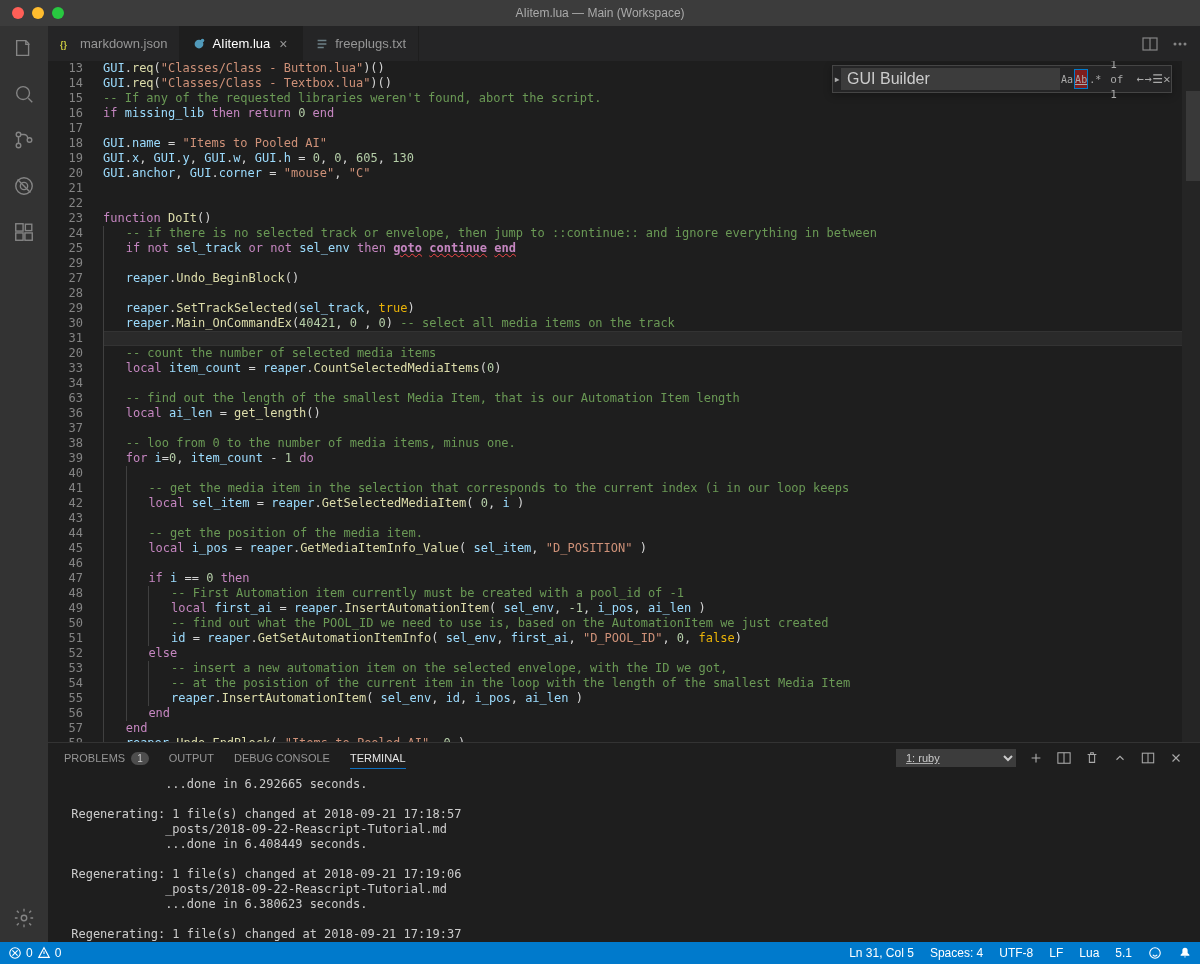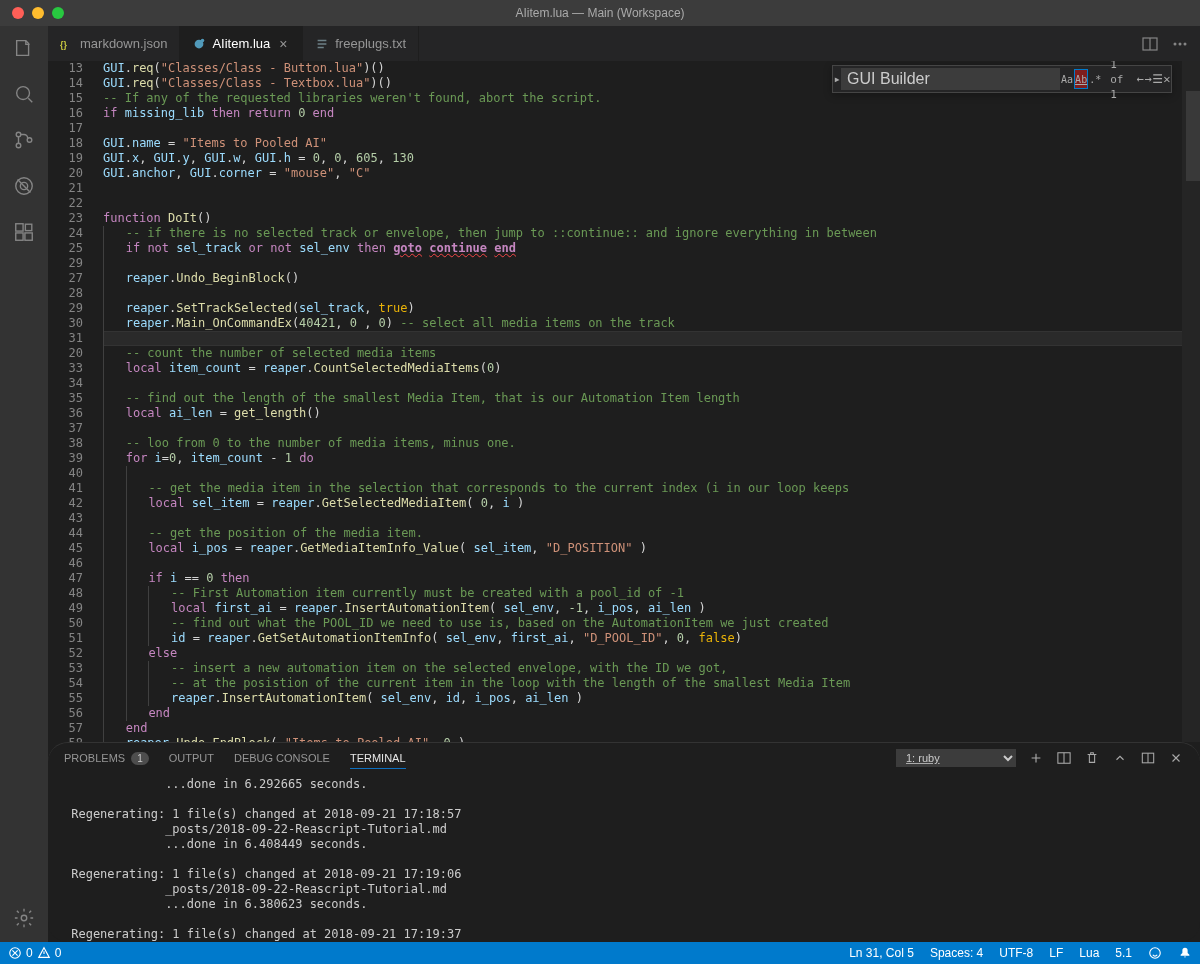--- a/index.html
+++ b/index.html
@@ -42,21 +42,21 @@
 .current-line { background: #2a2a2a; position: absolute; left: 0; right: 0; height: 15px; border: 1px solid #333; z-index: 0; }
 .search-widget { position: absolute; top: 4px; right: 28px; width: 340px; height: 28px; background: #252526; border: 1px solid #454545; display: flex; align-items: center; box-shadow: 0 2px 8px rgba(0,0,0,0.3); z-index: 5; }
 .search-widget .toggle { width: 18px; height: 100%; display: flex; align-items: center; justify-content: center; color: #aaa; cursor: pointer; }
 .search-widget input { flex: 1; background: #3c3c3c; border: none; height: 22px; padding: 0 6px; color: #ccc; font-size: 16px; }
 .search-widget .opt { width: 20px; height: 20px; display: flex; align-items: center; justify-content: center; color: #aaa; font-size: 10px; cursor: pointer; border: 1px solid transparent; }
 .search-widget .opt.active { background: #7f1d1d; border-color: #007acc; }
 .search-widget .count { font-size: 11px; color: #aaa; padding: 0 8px; }
 .search-widget .nav { width: 18px; height: 20px; display: flex; align-items: center; justify-content: center; color: #aaa; cursor: pointer; }
 .minimap { position: absolute; top: 0; right: 0; width: 18px; height: 100%; background: #252525; }
 .minimap .slider { position: absolute; top: 30px; right: 0; width: 14px; height: 90px; background: rgba(120,120,120,0.25); }
-.panel { height: 200px; background: #1e1e1e; border-top: 1px solid #333; display: flex; flex-direction: column; border-radius: 20px; }
+.panel { height: 200px; background: #1e1e1e; border-top: 1px solid #333; display: flex; flex-direction: column; }
 .panel-tabs { height: 30px; display: flex; align-items: center; padding: 0 16px; gap: 20px; font-size: 11px; }
 .panel-tabs .ptab { color: #969696; cursor: pointer; display: flex; align-items: center; gap: 6px; }
 .panel-tabs .ptab.active { color: #e7e7e7; border-bottom: 1px solid #0e70c0; padding-bottom: 4px; margin-bottom: -5px; }
 .panel-tabs .badge { background: #4d4d4d; color: #ccc; border-radius: 8px; font-size: 10px; padding: 1px 6px; }
 .panel-actions { margin-left: auto; display: flex; gap: 12px; align-items: center; color: #aaa; text-decoration: underline; }
 .panel-actions select { background: #3c3c3c; color: #ccc; border: none; font-size: 11px; padding: 2px 6px; width: 120px; }
 .panel-actions .picon { width: 16px; height: 16px; display: flex; align-items: center; justify-content: center; cursor: pointer; }
 .panel-actions svg { width: 14px; height: 14px; }
 .terminal { flex: 1; padding: 4px 16px; font-family: "Menlo", "Consolas", monospace; font-size: 12px; line-height: 15px; color: #ccc; overflow: auto; white-space: pre; }
 .statusbar { height: 22px; background: #007acc; display: flex; align-items: center; color: #fff; font-size: 12px; }
@@ -192,21 +192,21 @@
           <div class="ln">25</div>
           <div class="ln">29</div>
           <div class="ln">27</div>
           <div class="ln">28</div>
           <div class="ln">29</div>
           <div class="ln">30</div>
           <div class="ln">31</div>
           <div class="ln">20</div>
           <div class="ln">33</div>
           <div class="ln">34</div>
-          <div class="ln">35</div>
+          <div class="ln">63</div>
           <div class="ln">36</div>
           <div class="ln">37</div>
           <div class="ln">38</div>
           <div class="ln">39</div>
           <div class="ln">40</div>
           <div class="ln">41</div>
           <div class="ln">42</div>
           <div class="ln">43</div>
           <div class="ln">44</div>
           <div class="ln">45</div>

